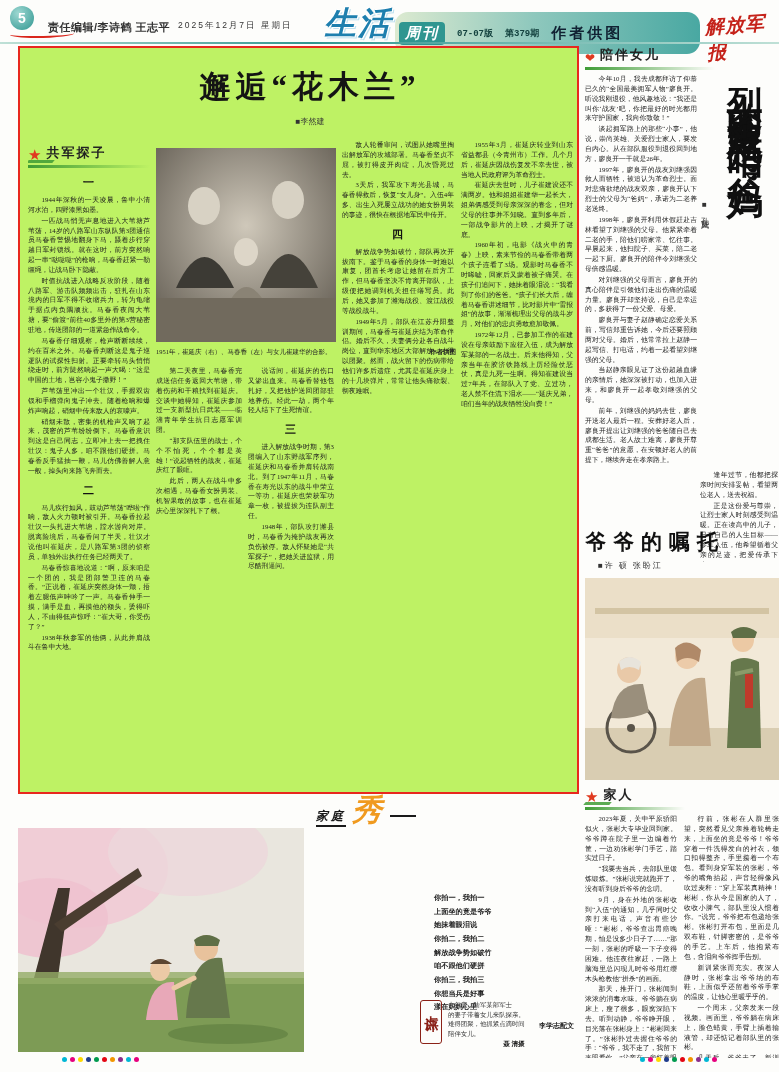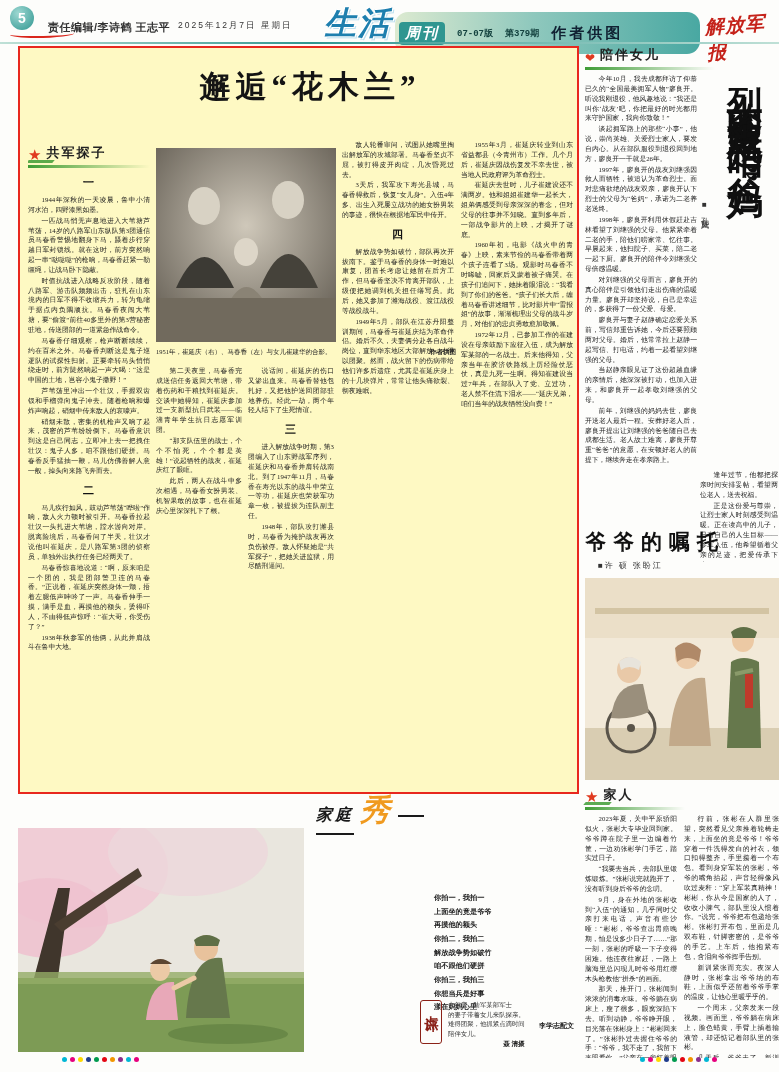--- a/index.html
+++ b/index.html
@@ -35,38 +35,38 @@
                   border-bottom:3px solid #3f9c35; transform:skewX(-40deg); opacity:.85; }
   .badge-txt { font-size:13px; font-weight:bold; color:#222; letter-spacing:2px; }
   .badge-underline { height:3px; background:linear-gradient(to right, #3f9c35, rgba(63,156,53,0)); margin-top:3px; }
 
   .cols p, .col p { font-size:6.8px; line-height:1.45; text-align:justify; text-indent:2em;
             font-family:"Liberation Serif", serif; color:#1c1c1c; margin-bottom:1px; }
   .col { overflow:hidden; }
   .subhead { text-align:center; font-family:"Liberation Serif", serif; font-weight:bold;
              font-size:11px; margin:7px 0 5px; color:#111; letter-spacing:1px; }
 
-  .main-box { border:2.5px solid #e8281e; background:#fef9c3; }
+  .main-box { border:2.5px solid #e8281e; background:#bef264; }
   .main-title { text-align:center; font-family:"Liberation Serif", serif; font-weight:bold;
                 font-size:31px; letter-spacing:5px; color:#141414; }
   .main-byline { text-align:center; font-size:8px; color:#333; margin-top:8px; font-family:"Liberation Serif", serif; }
 
   .photo-caption { font-size:6.5px; font-family:"Liberation Serif", serif; color:#222; display:flex; justify-content:space-between; }
   .photo-caption .credit { font-weight:bold; white-space:nowrap; margin-left:6px; }
 
   .vert-headline { writing-mode:vertical-rl; font-family:"Liberation Serif", serif; font-weight:bold;
                    font-size:36px; letter-spacing:8px; color:#0f0f0f; line-height:1.55; }
   .vert-byline { writing-mode:vertical-rl; font-size:8px; color:#333; font-family:"Liberation Serif", serif; letter-spacing:2px; }
 
   .grandpa-title { font-family:"Liberation Serif", serif; font-weight:bold;
                    font-size:21px; letter-spacing:7px; color:#111; }
   .grandpa-byline { font-size:8px; color:#333; font-family:"Liberation Serif", serif; letter-spacing:2px; }
 
   .fs-title { font-family:"Liberation Serif", serif; }
-  .fs-black { font-size:16px; font-weight:bold; font-style:italic; color:#1a1a1a; letter-spacing:3px; border-bottom:2px solid #1a1a1a; padding-bottom:10px;}
+  .fs-black { font-size:12px; font-weight:bold; font-style:italic; color:#1a1a1a; letter-spacing:3px; border-bottom:2px solid #1a1a1a; padding-bottom:2px;}
   .fs-orange { font-size:30px; font-weight:bold; font-style:italic; color:#f09a1f; margin-left:6px; }
   .fs-dash { display:inline-block; width:26px; height:2px; background:#1a1a1a; vertical-align:middle; margin-left:8px; }
 
   .poem p { font-size:7.2px; line-height:1.9; font-family:"Liberation Serif", serif; color:#222;
             text-indent:0; text-align:left; font-weight:bold; }
   .poem-credit { font-size:7px; font-weight:bold; font-family:"Liberation Serif", serif; color:#222; text-align:right; }
 
   .comment { display:flex; gap:6px; }
   .comment-label { writing-mode:vertical-rl; font-family:"Liberation Serif", serif; font-weight:bold;
                    font-size:14px; color:#8b2218; letter-spacing:3px; border:1px solid #8b2218; padding:3px 1px; border-radius:3px; height:44px; }
@@ -95,20 +95,21 @@
     <span class="band-small">07-07版</span>
     <span class="band-small">第379期</span>
     <span class="band-section">作者供图</span>
   </div>
   <div class="abs paper-logo" style="left:706px; top:12px;">解放军报</div>
   <div class="abs head-rule" style="left:0; top:42px; width:779px;"></div>
 
   <div class="abs main-box" style="left:18px; top:46px; width:561px; height:748px;">
     <div class="abs" style="left:100px; top:18px; width:380px;">
       <div class="main-title">邂逅“花木兰”</div>
+      <div class="main-byline">■李然建</div>
     </div>
 
     <div class="abs col" style="left:8px; top:96px; width:122px; height:642px;">
       <div class="badge" style="position:relative;">
         <span class="star">★</span>
         <span class="zline"></span>
         <span class="badge-txt">共军探子</span>
       </div>
       <div class="badge-underline"></div>
       <div class="subhead">一</div>
@@ -299,21 +300,21 @@
       <path d="M128 192 Q132 152 156 154 L160 192 Z" fill="#e8a8b8"></path>
       <path d="M156 160 L176 150" stroke="#eccaa6" stroke-width="5" stroke-linecap="round"></path>
       <ellipse cx="210" cy="206" rx="60" ry="10" fill="#5c7b3e" opacity=".6"></ellipse>
     </svg>
   </div>
 
   <div class="abs poem" style="left:434px; top:892px; width:140px;">
     <div>
         <p>你拍一，我拍一</p>
         <p>上面坐的竟是爷爷</p>
-        <p>再摸他的额头</p>
+        <p>她抹着眼泪说</p>
         <p>你拍二，我拍二</p>
         <p>解放战争势如破竹</p>
         <p>咱不跟他们硬拼</p>
         <p>你拍三，我拍三</p>
         <p>你想当兵是好事</p>
         <p>漾在妈妈心里</p>
       </div>
     <div class="poem-credit" style="margin-top:6px;">李学志配文</div>
   </div>
 

